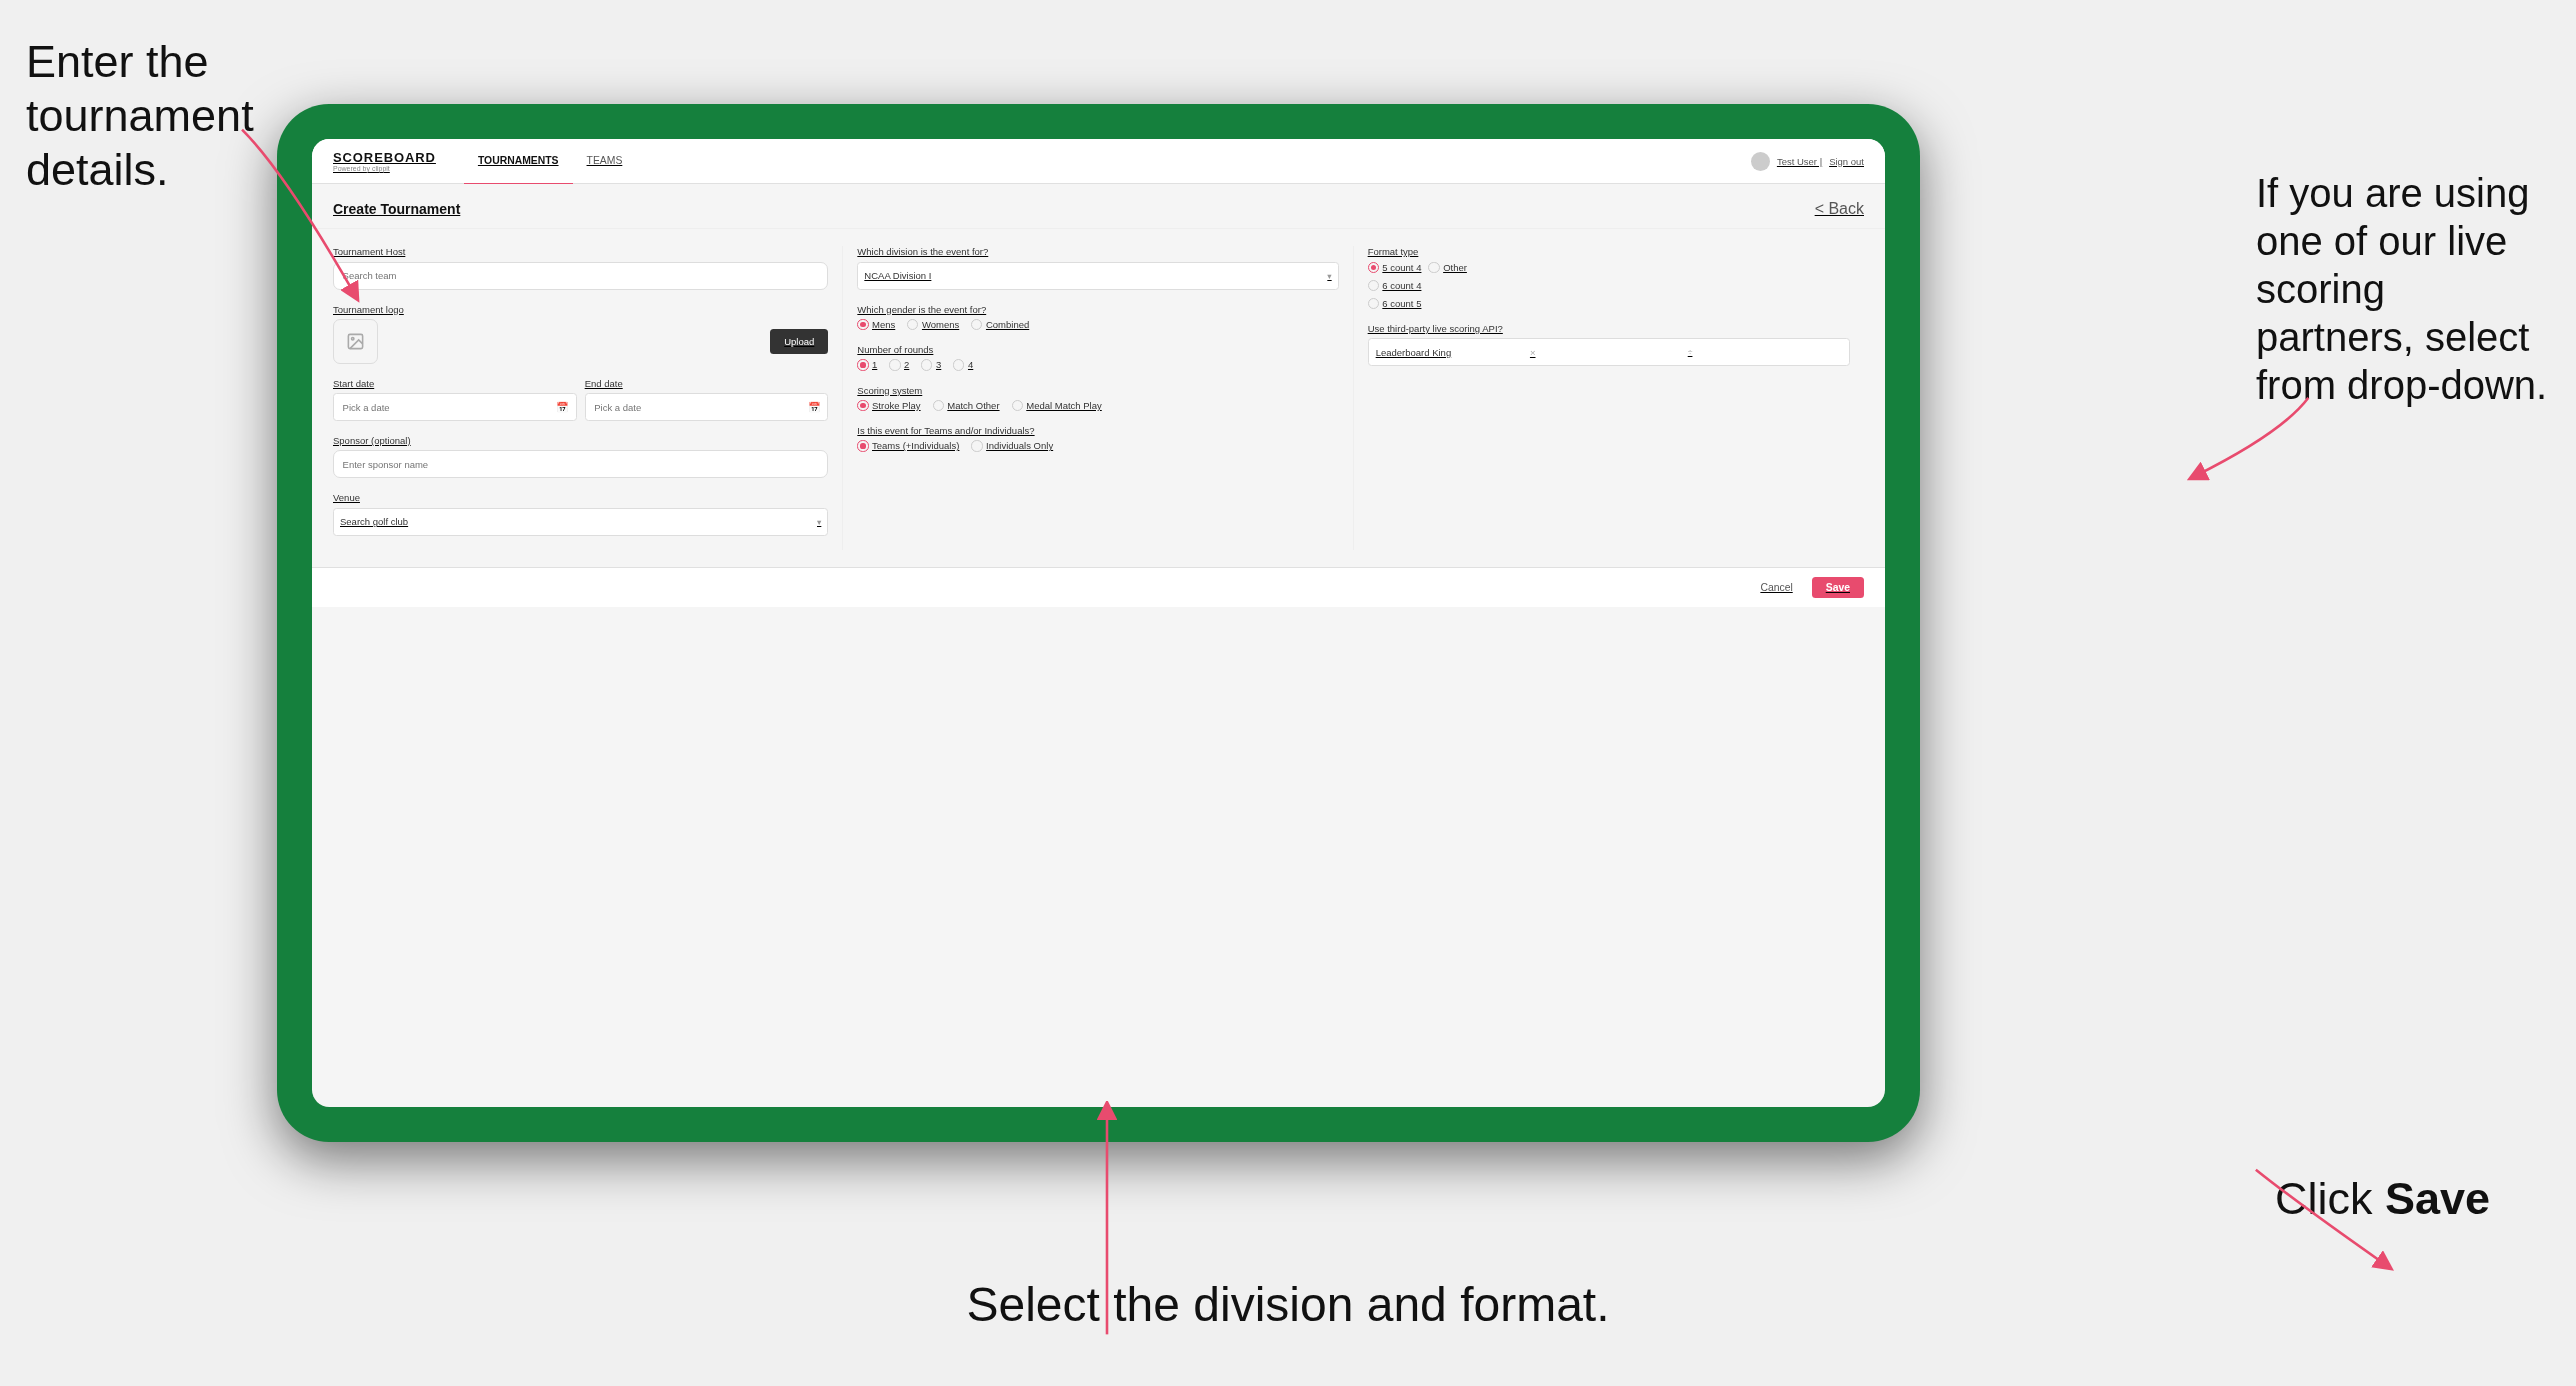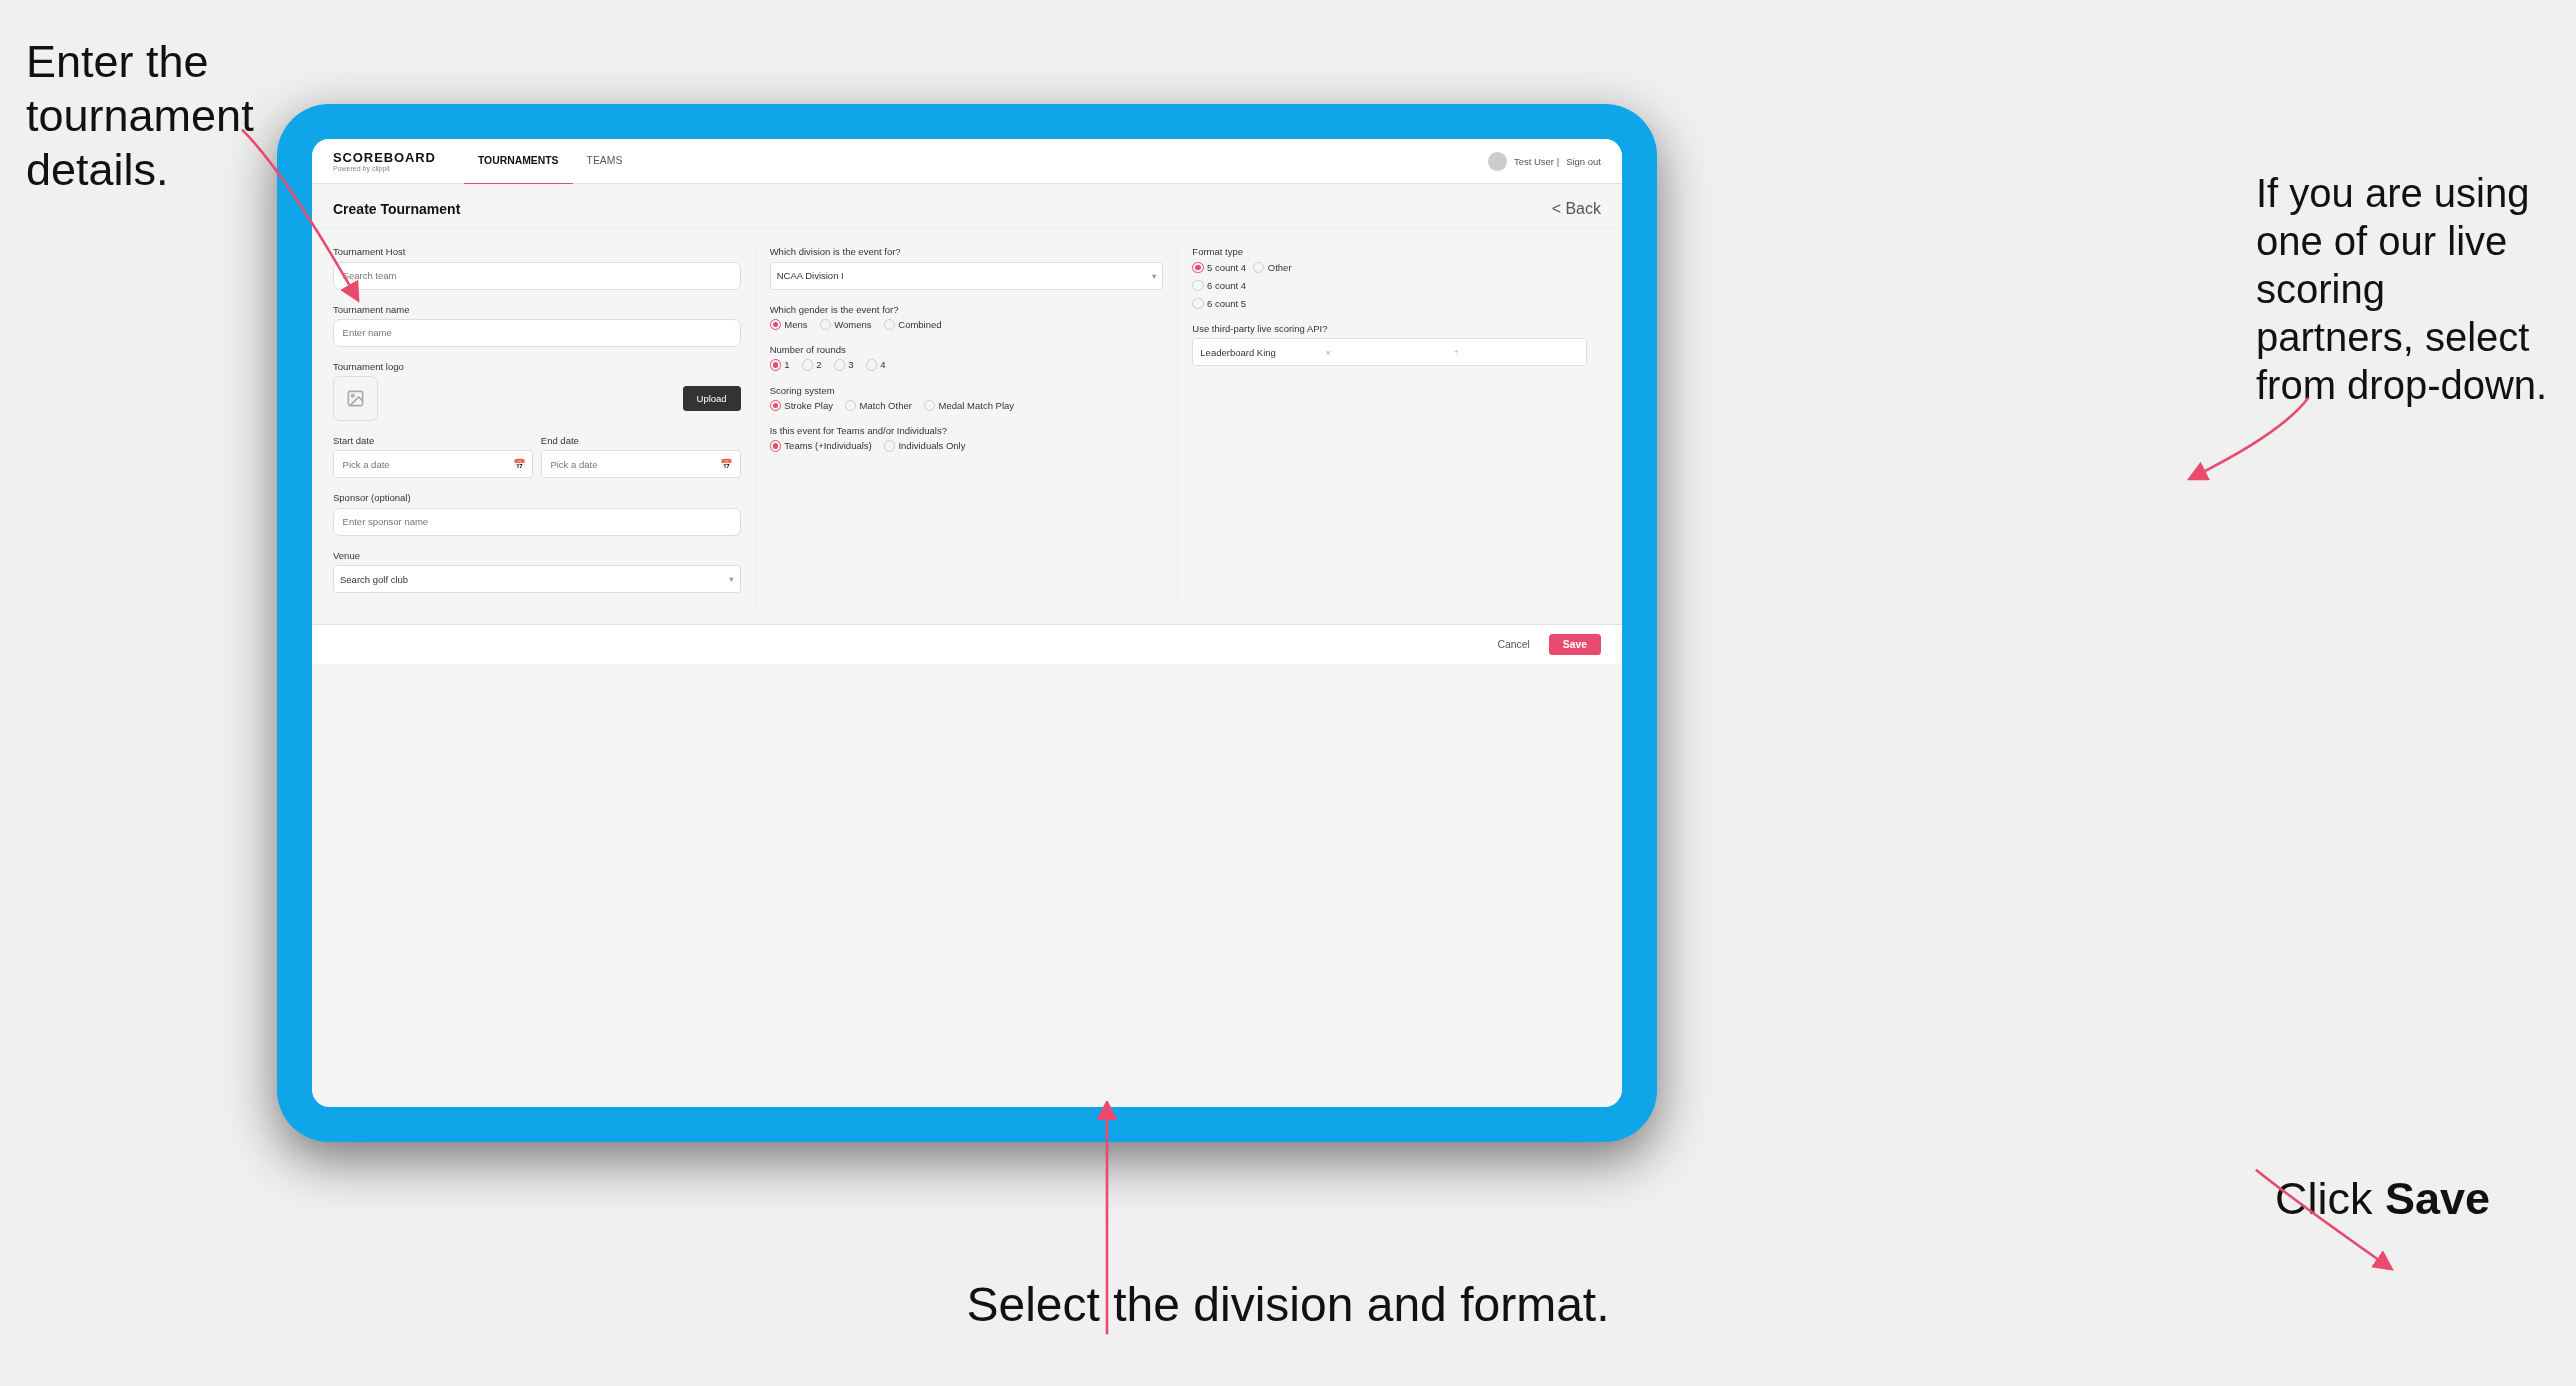--- a/index.html
+++ b/index.html
@@ -37,26 +37,27 @@
       transform: translateX(-50%);
       font-size: 48px;
       white-space: nowrap;
     }
 
     
     .tablet {
       position: absolute;
       left: 277px;
       top: 104px;
-      width: 1380px;
+      width: 1643px;
       height: 1038px;
-      background: #0ea5e9;
+      background: #15803d;
       border-radius: 52px;
       box-shadow: 0 17.3px 52px rgba(0,0,0,0.5);
       padding: 35px;
+      text-decoration: underline;
     }
     .tablet-screen {
       width: 100%;
       height: 100%;
       background: #f5f5f5;
       border-radius: 17.3px;
       overflow: hidden;
       display: flex;
       flex-direction: column;
     }
@@ -390,24 +391,20 @@
 
     <div class="form-body">
 
       <div class="form-col">
 
         <div class="form-group">
           <label class="form-label">Tournament Host</label>
           <input class="form-input" type="text" placeholder="Search team" style="">
         </div>
 
-        <div class="form-group">
-          <label class="form-label">Tournament name</label>
-          <input class="form-input" type="text" placeholder="Enter name" style="">
-        </div>
 
         <div class="form-group">
           <label class="form-label">Tournament logo</label>
           <div class="logo-upload-area">
             <div class="logo-placeholder">
               <svg width="19" height="19" viewBox="0 0 24 24" fill="none" stroke="#aaa" stroke-width="2">
                   <rect x="3" y="3" width="18" height="18" rx="2"></rect>
                   <circle cx="8.5" cy="8.5" r="1.5"></circle>
                   <polyline points="21 15 16 10 5 21"></polyline>
                 </svg>

